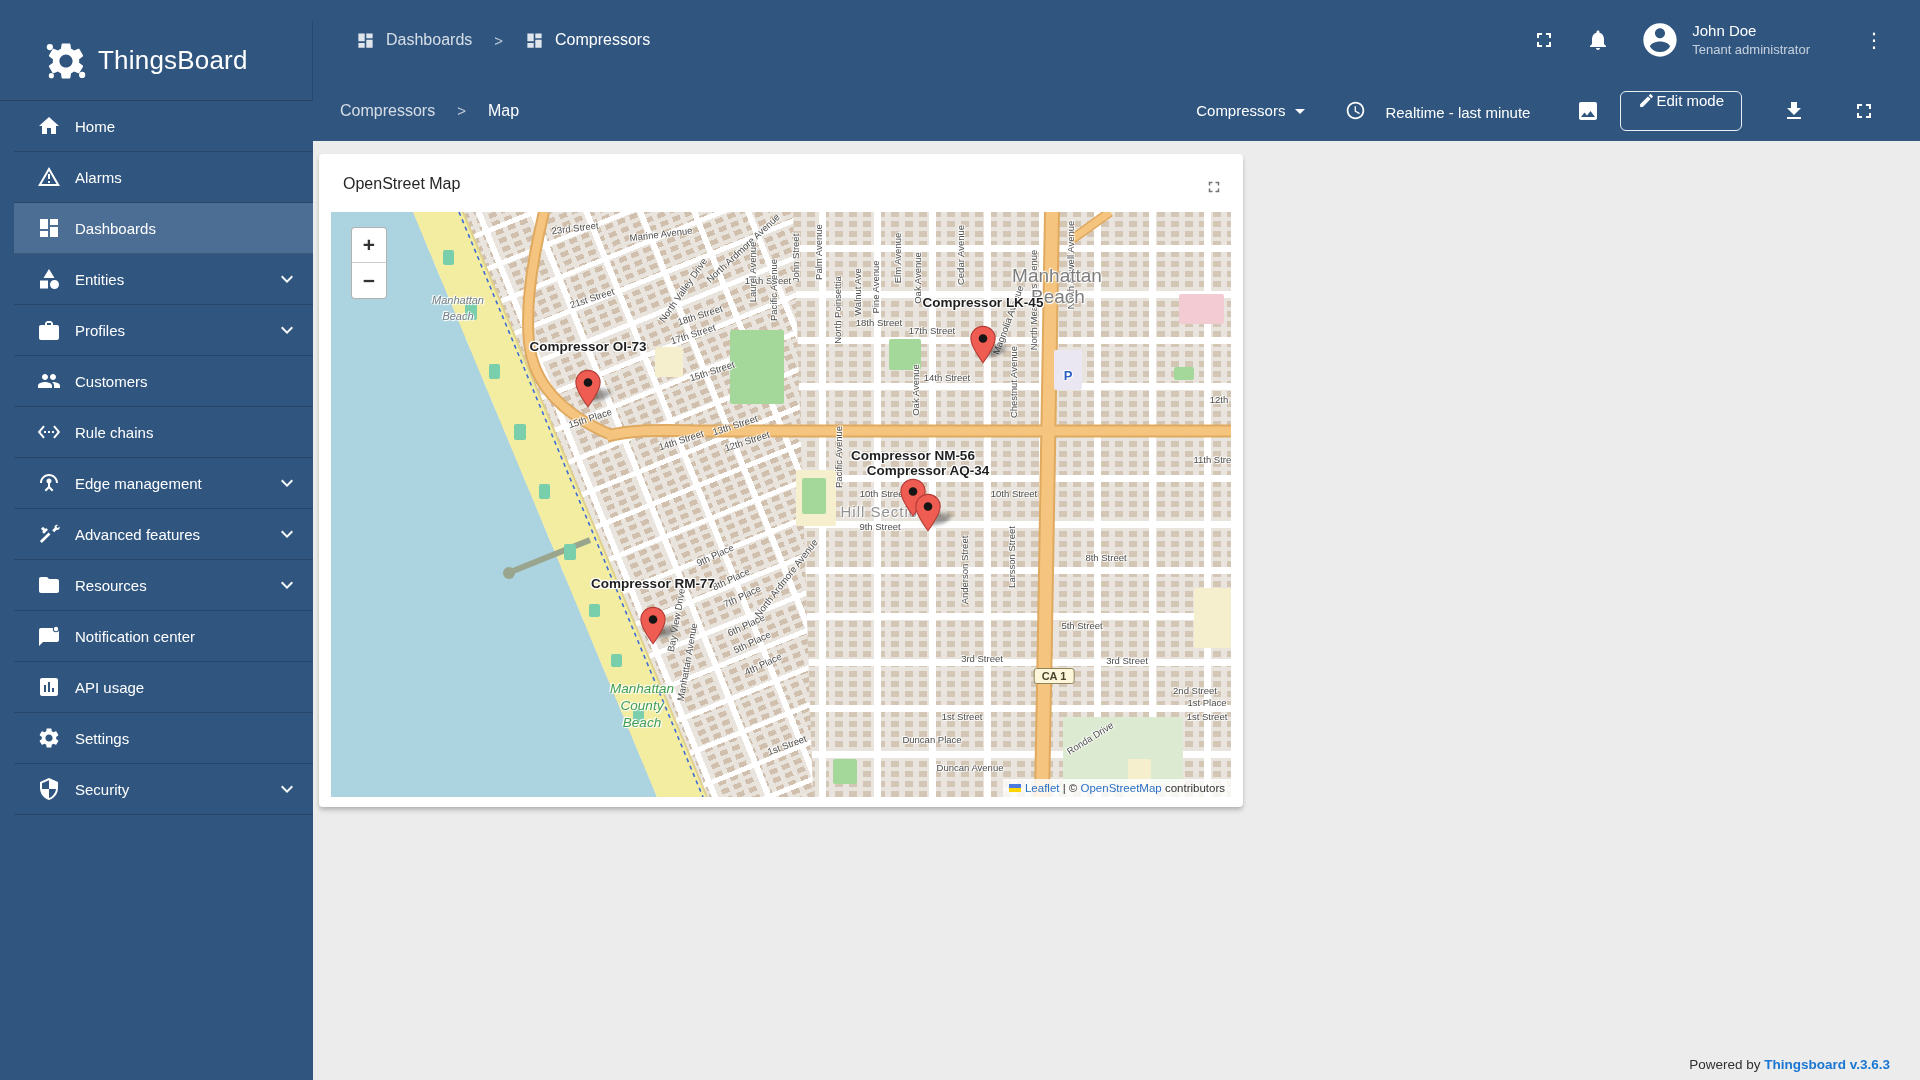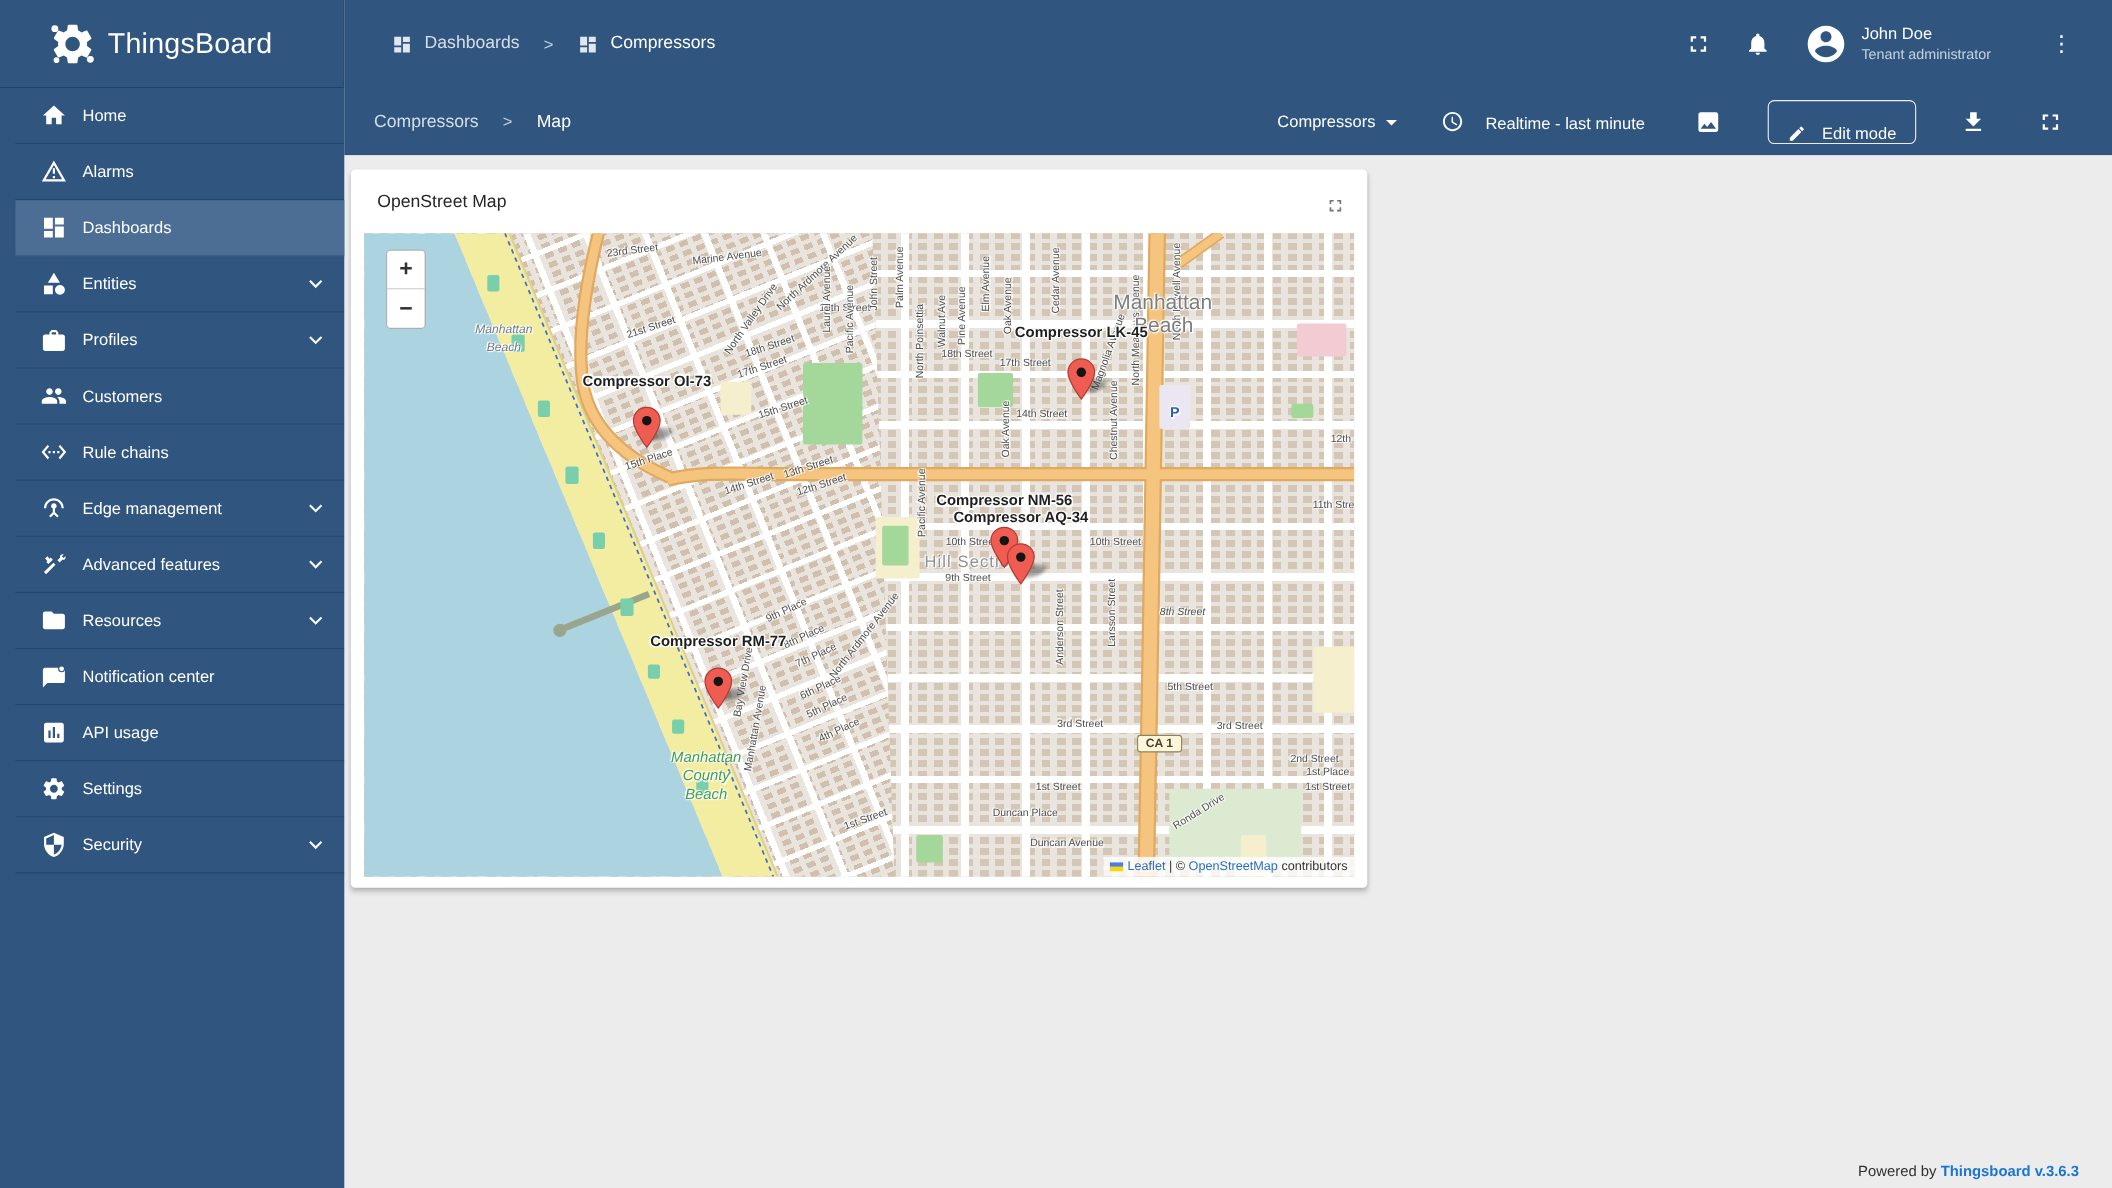--- a/index.html
+++ b/index.html
@@ -3,21 +3,21 @@
 <meta charset="utf-8">
 <style>
   html,body{margin:0;padding:0;}
   body{width:1920px;height:1080px;overflow:hidden;position:relative;background:#ececec;
        font-family:"Liberation Sans","DejaVu Sans",sans-serif;-webkit-font-smoothing:antialiased;}
   svg{display:block;}
 
   
   .sidebar{position:absolute;left:0;top:0;width:313px;height:1080px;background:#305680;z-index:5;}
   .logo-block{height:80px;display:flex;align-items:center;padding-left:44px;box-sizing:border-box;
-              border-bottom:1px solid rgba(0,0,0,.22);border-right:1px solid rgba(0,0,0,.15);}
+              border-bottom:1px solid rgba(0,0,0,.22);border-right:1px solid rgba(0,0,0,.15);margin-top:21px;}
   .logo-title{color:#fff;font-size:26px;font-weight:400;margin-left:10px;letter-spacing:.2px;}
   .side-item{height:51px;display:flex;align-items:center;padding:0 14px 0 23px;box-sizing:border-box;
              border-bottom:1px solid rgba(0,0,0,.18);cursor:pointer;margin-left:14px;}
   .side-item.selected{background:#4c6e94;}
   .side-item .ic{width:24px;height:24px;flex:0 0 24px;}
   .side-item .ic svg{width:24px;height:24px;fill:#fff;}
   .side-item .lbl{color:#fff;font-size:15px;font-weight:500;margin-left:14px;white-space:nowrap;}
   .side-item .chev{margin-left:auto;width:24px;height:24px;}
   .side-item .chev svg{width:24px;height:24px;fill:rgba(255,255,255,.95);}
 
@@ -42,21 +42,21 @@
   .tb-left{display:flex;align-items:center;margin-left:27px;font-size:16px;color:#fff;}
   .tb-left .map-crumb{font-weight:400;}
   .tb-right{margin-left:auto;display:flex;align-items:center;padding-right:44px;color:#fff;}
   .entity-select{display:flex;align-items:center;font-size:15px;cursor:pointer;}
   .caret{width:0;height:0;border-left:5px solid transparent;border-right:5px solid transparent;
          border-top:5px solid #fff;margin-left:10px;margin-top:2px;}
   .tw{display:flex;align-items:flex-end;margin-left:40px;cursor:pointer;gap:10px;}
   .tw svg{width:21px;height:21px;fill:#fff;margin-right:9px;}
   .tw span{font-size:15px;}
   .imgbtn{margin-left:46px;}
-  .edit-btn{margin-left:42px;display:flex;align-items:flex-end;gap:14px;border:1px solid rgba(255,255,255,.9);
+  .edit-btn{margin-left:20px;display:flex;align-items:flex-start;gap:1px;border:1px solid rgba(255,255,255,.9);
             border-radius:6px;height:38px;padding:0 17px;cursor:pointer;}
   .edit-btn svg{width:17px;height:17px;fill:#fff;}
   .edit-btn span{font-size:15px;font-weight:500;color:#fff;}
   .dl{margin-left:40px;} .fs2{margin-left:46px;}
 
   
   .content{position:absolute;left:313px;top:141px;right:0;bottom:0;background:#ececec;}
   .widget{position:absolute;left:6px;top:13px;width:924px;height:653px;background:#fff;border-radius:4px;
           box-shadow:0 2px 4px -1px rgba(0,0,0,.2),0 4px 5px rgba(0,0,0,.12);}
   .widget-title{position:absolute;left:24px;top:21px;font-size:16px;color:#262626;}
@@ -429,21 +429,21 @@
           <div class="slabel" style="left: 352px; top: 78px; transform: translate(-50%, -50%) rotate(-55deg);">North Valley Drive</div>
           <div class="slabel" style="left: 412px; top: 36px; transform: translate(-50%, -50%) rotate(-43deg);">North Ardmore Avenue</div>
           <div class="slabel" style="left: 437px; top: 68px;">19th Street</div>
           <div class="slabel" style="left: 261px; top: 86px; transform: translate(-50%, -50%) rotate(-18deg);">21st Street</div>
           <div class="slabel" style="left: 548px; top: 110px;">18th Street</div>
           <div class="slabel" style="left: 601px; top: 118px;">17th Street</div>
           <div class="slabel" style="left: 616px; top: 165px;">14th Street</div>
           <div class="slabel" style="left: 683px; top: 281px;">10th Street</div>
           <div class="slabel" style="left: 552px; top: 281px;">10th Street</div>
           <div class="slabel" style="left: 549px; top: 314px;">9th Street</div>
-          <div class="slabel" style="left: 744px; top: 345px; font-style: italic;">8th Street</div>
+          <div class="slabel" style="left: 775px; top: 345px;">8th Street</div>
           <div class="slabel" style="left: 751px; top: 413px;">5th Street</div>
           <div class="slabel" style="left: 651px; top: 446px;">3rd Street</div>
           <div class="slabel" style="left: 796px; top: 448px;">3rd Street</div>
           <div class="slabel" style="left: 864px; top: 478px;">2nd Street</div>
           <div class="slabel" style="left: 876px; top: 490px;">1st Place</div>
           <div class="slabel" style="left: 876px; top: 504px;">1st Street</div>
           <div class="slabel" style="left: 631px; top: 504px;">1st Street</div>
           <div class="slabel" style="left: 601px; top: 527px;">Duncan Place</div>
           <div class="slabel" style="left: 759px; top: 526px; transform: translate(-50%, -50%) rotate(-32deg);">Ronda Drive</div>
           <div class="slabel" style="left: 639px; top: 555px;">Duncan Avenue</div>

